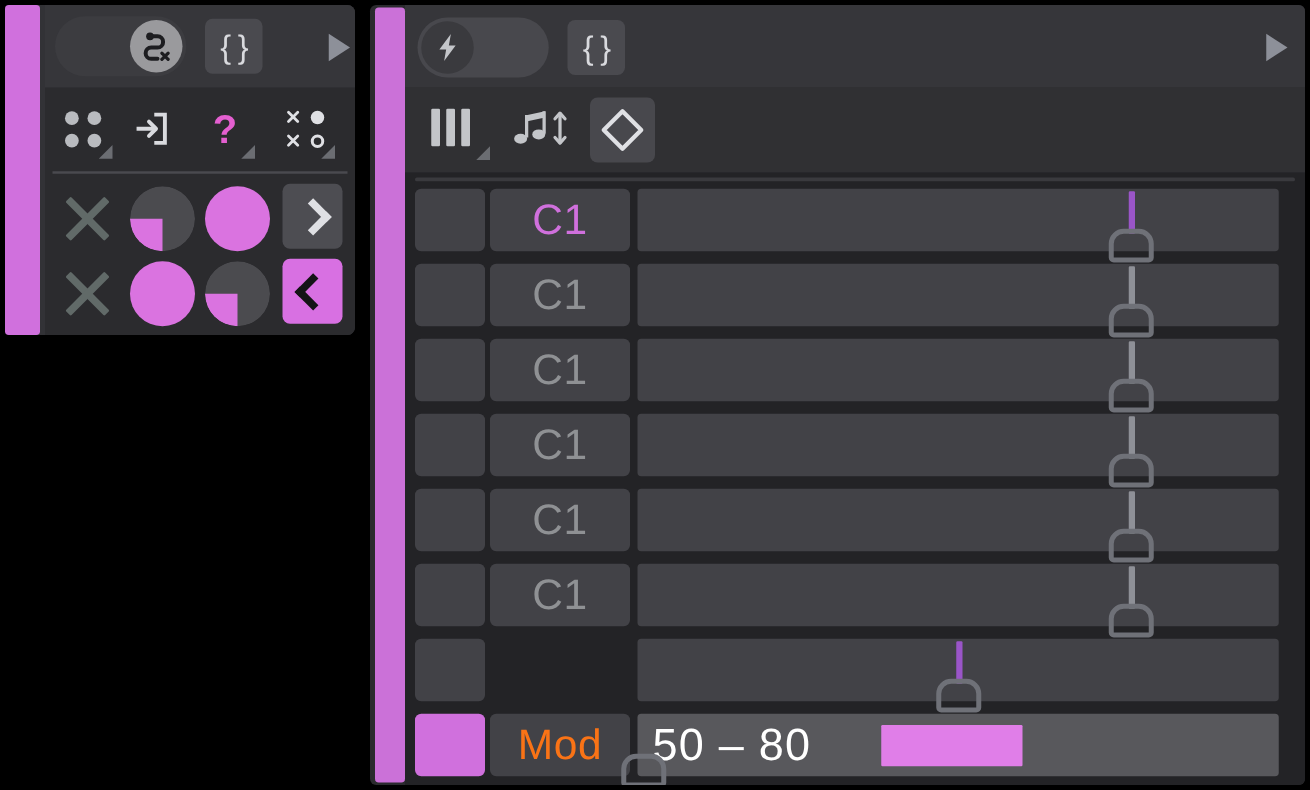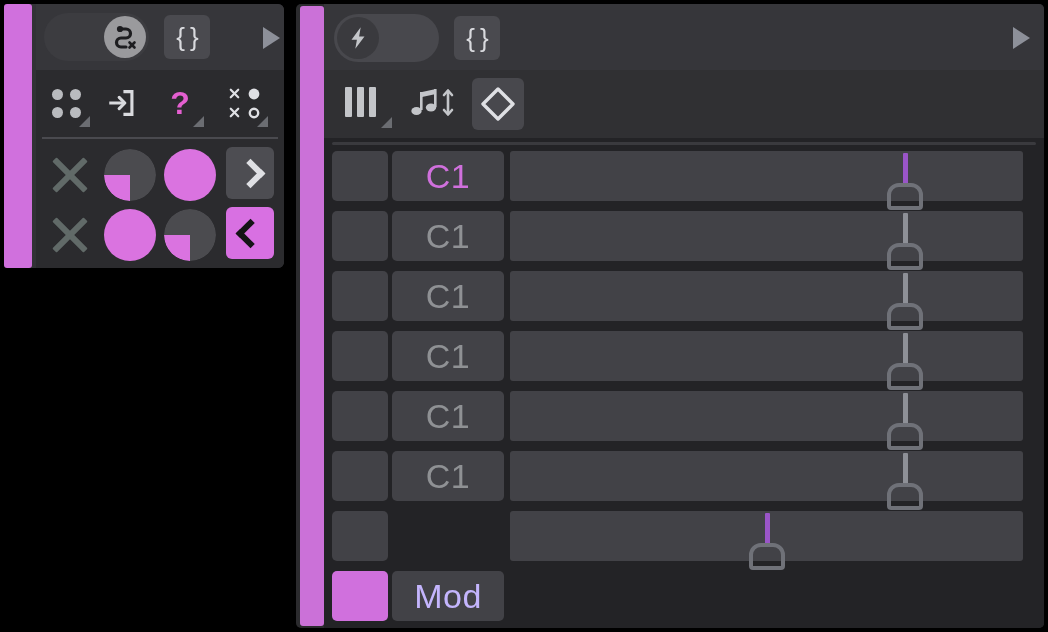--- a/index.html
+++ b/index.html
@@ -349,18 +349,25 @@
           <div class="sw"></div>
           <div class="track">
             <div class="handle" style="left: 50%;">
               <div class="hstem" style="left: -2px; bottom: 19px; height: 34px; background: rgb(154, 85, 200);"></div>
               <div class="hcap" style="left: -18px; bottom: -4px;"></div>
             </div>
           </div>
         </div>
         <div class="row mod" style="top: 428px;">
           <div class="sw"></div>
-          <div class="lbl" style="color: #c4b5fd;">Mod</div>
+          <div class="lbl" style="color: #f97316;">Mod</div>
+          <div class="track">
+            <div class="modtext">50 – 80</div>
+            <div class="modbar" style="left: 38%; width: 22%;"></div>
+            <div class="handle" style="left: 1%;">
+              <div class="hcap" style="left: -18px; bottom: -4px;"></div>
+            </div>
+          </div>
         </div>
       </div>
   </div>
 </div>
 <div class="accent-stripe" id="right-stripe"></div>
 
 </body></html>

